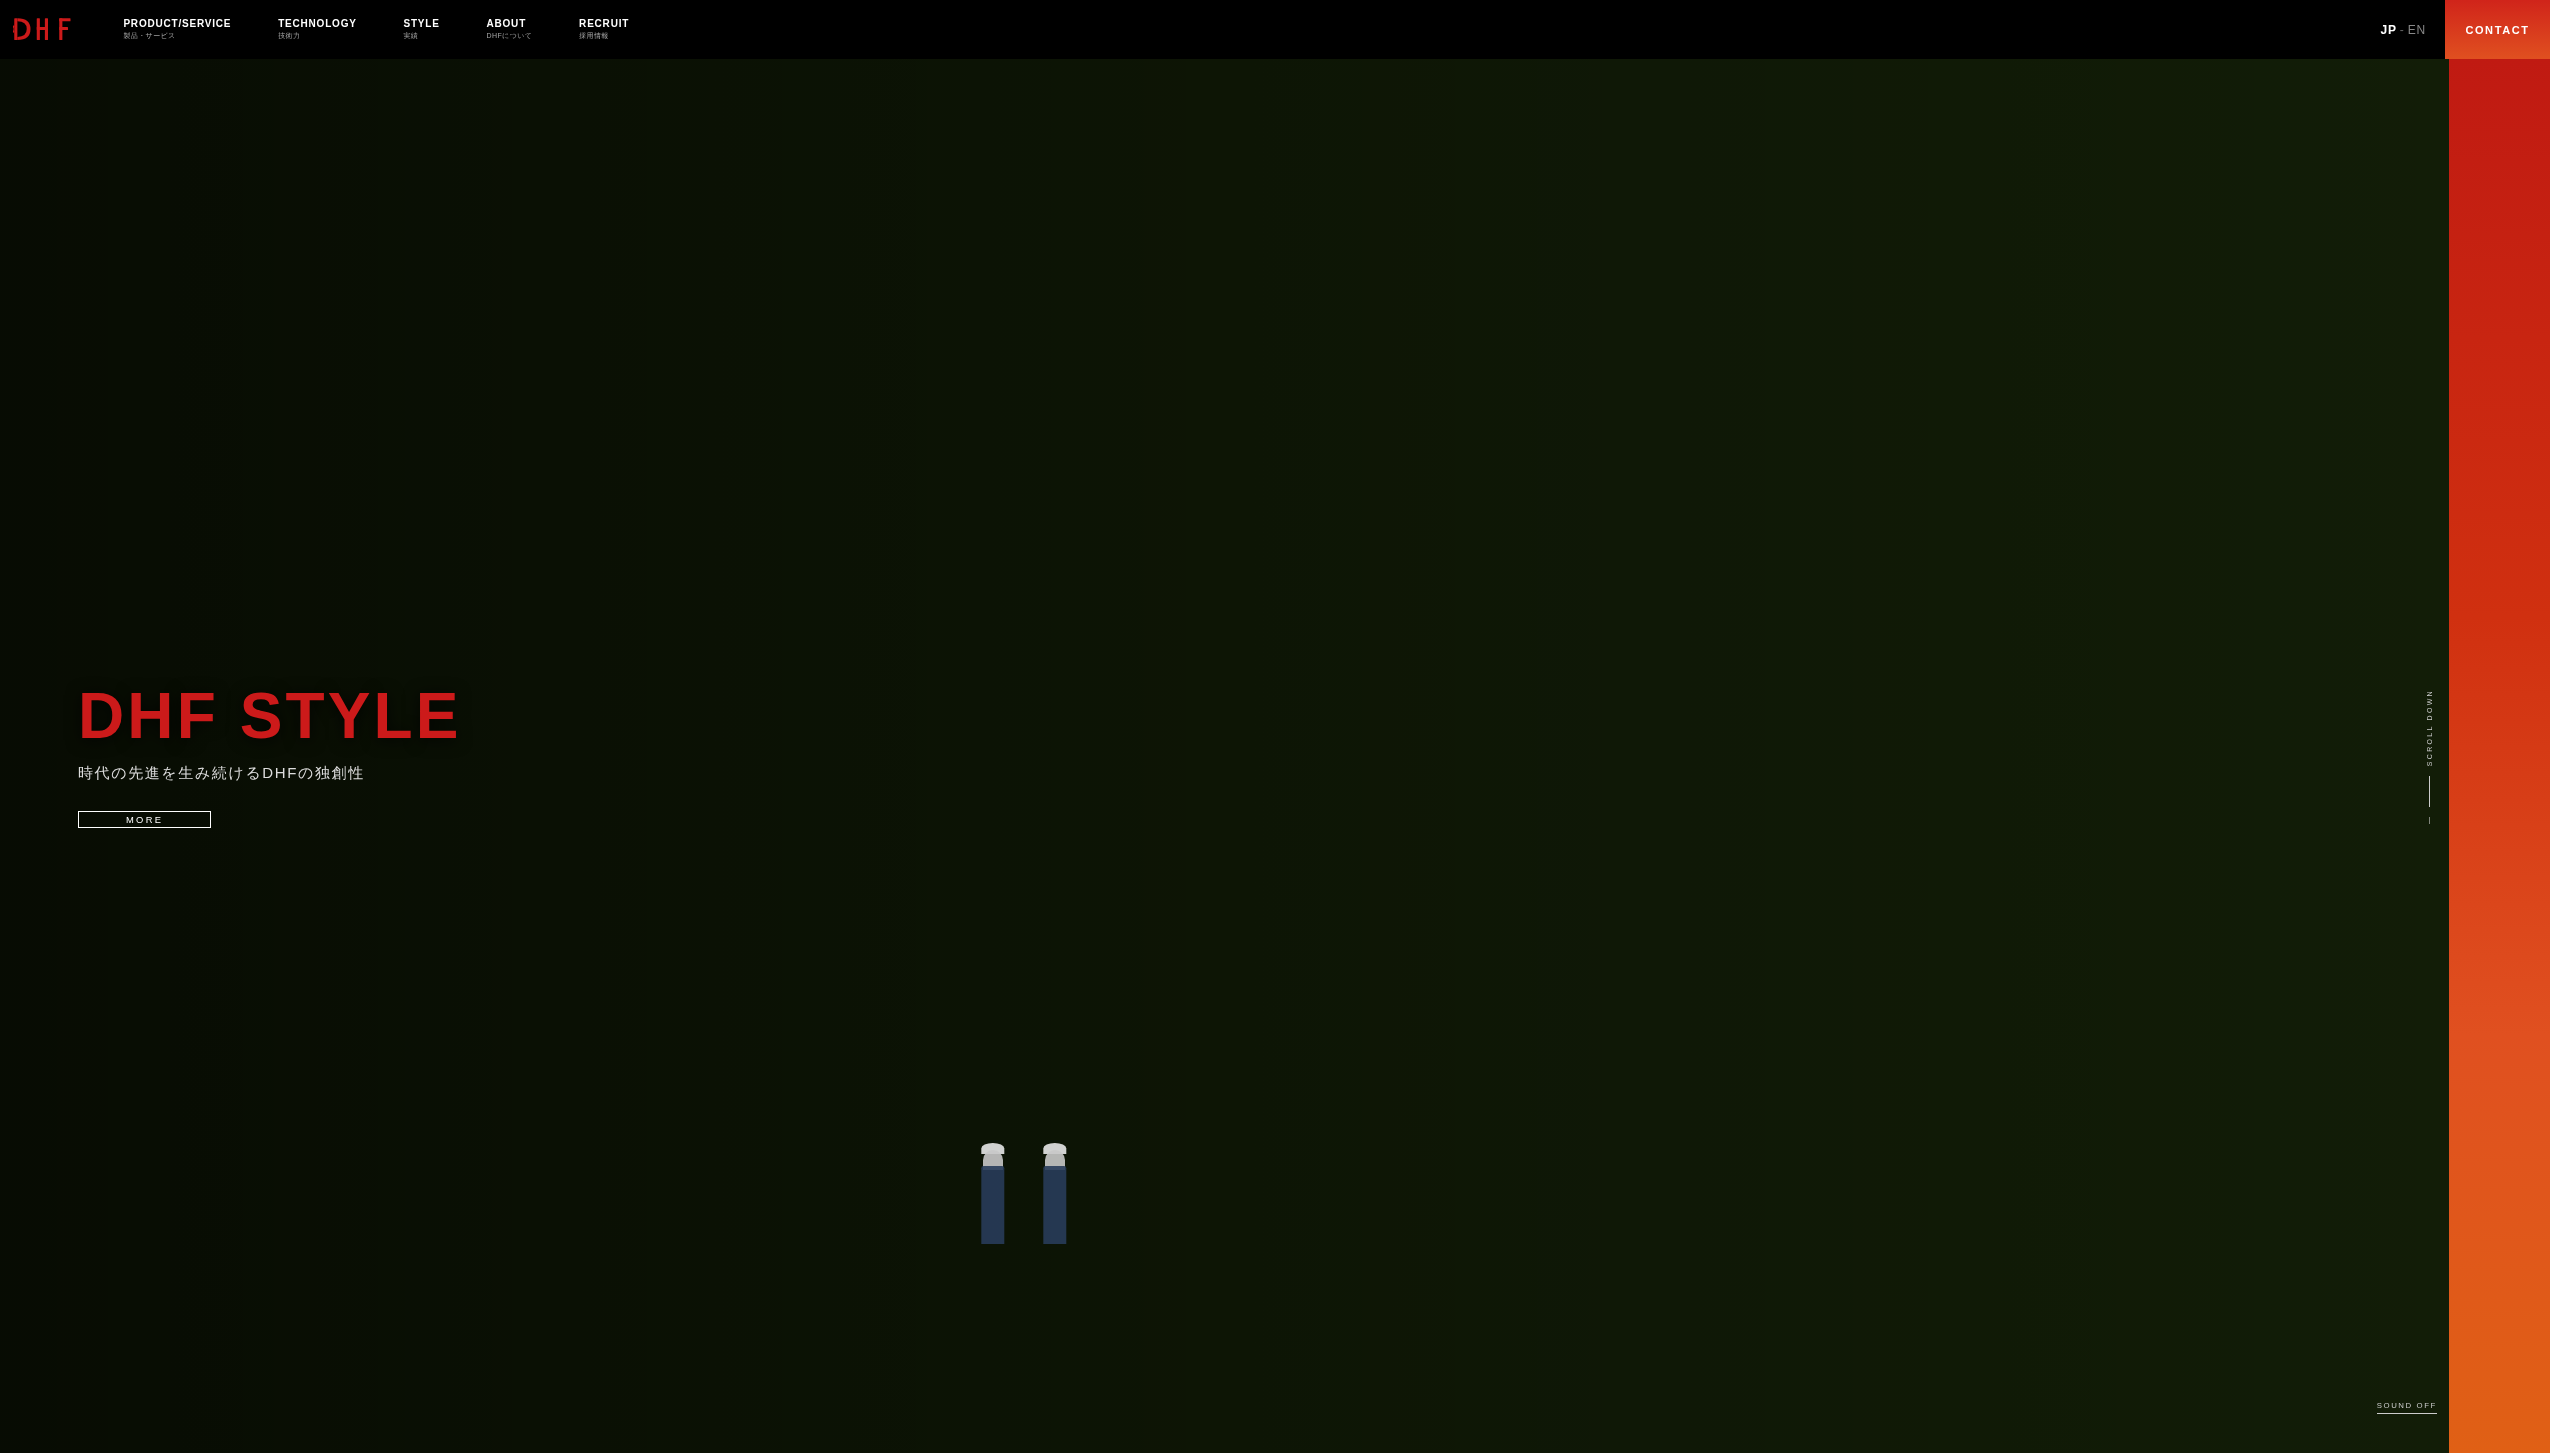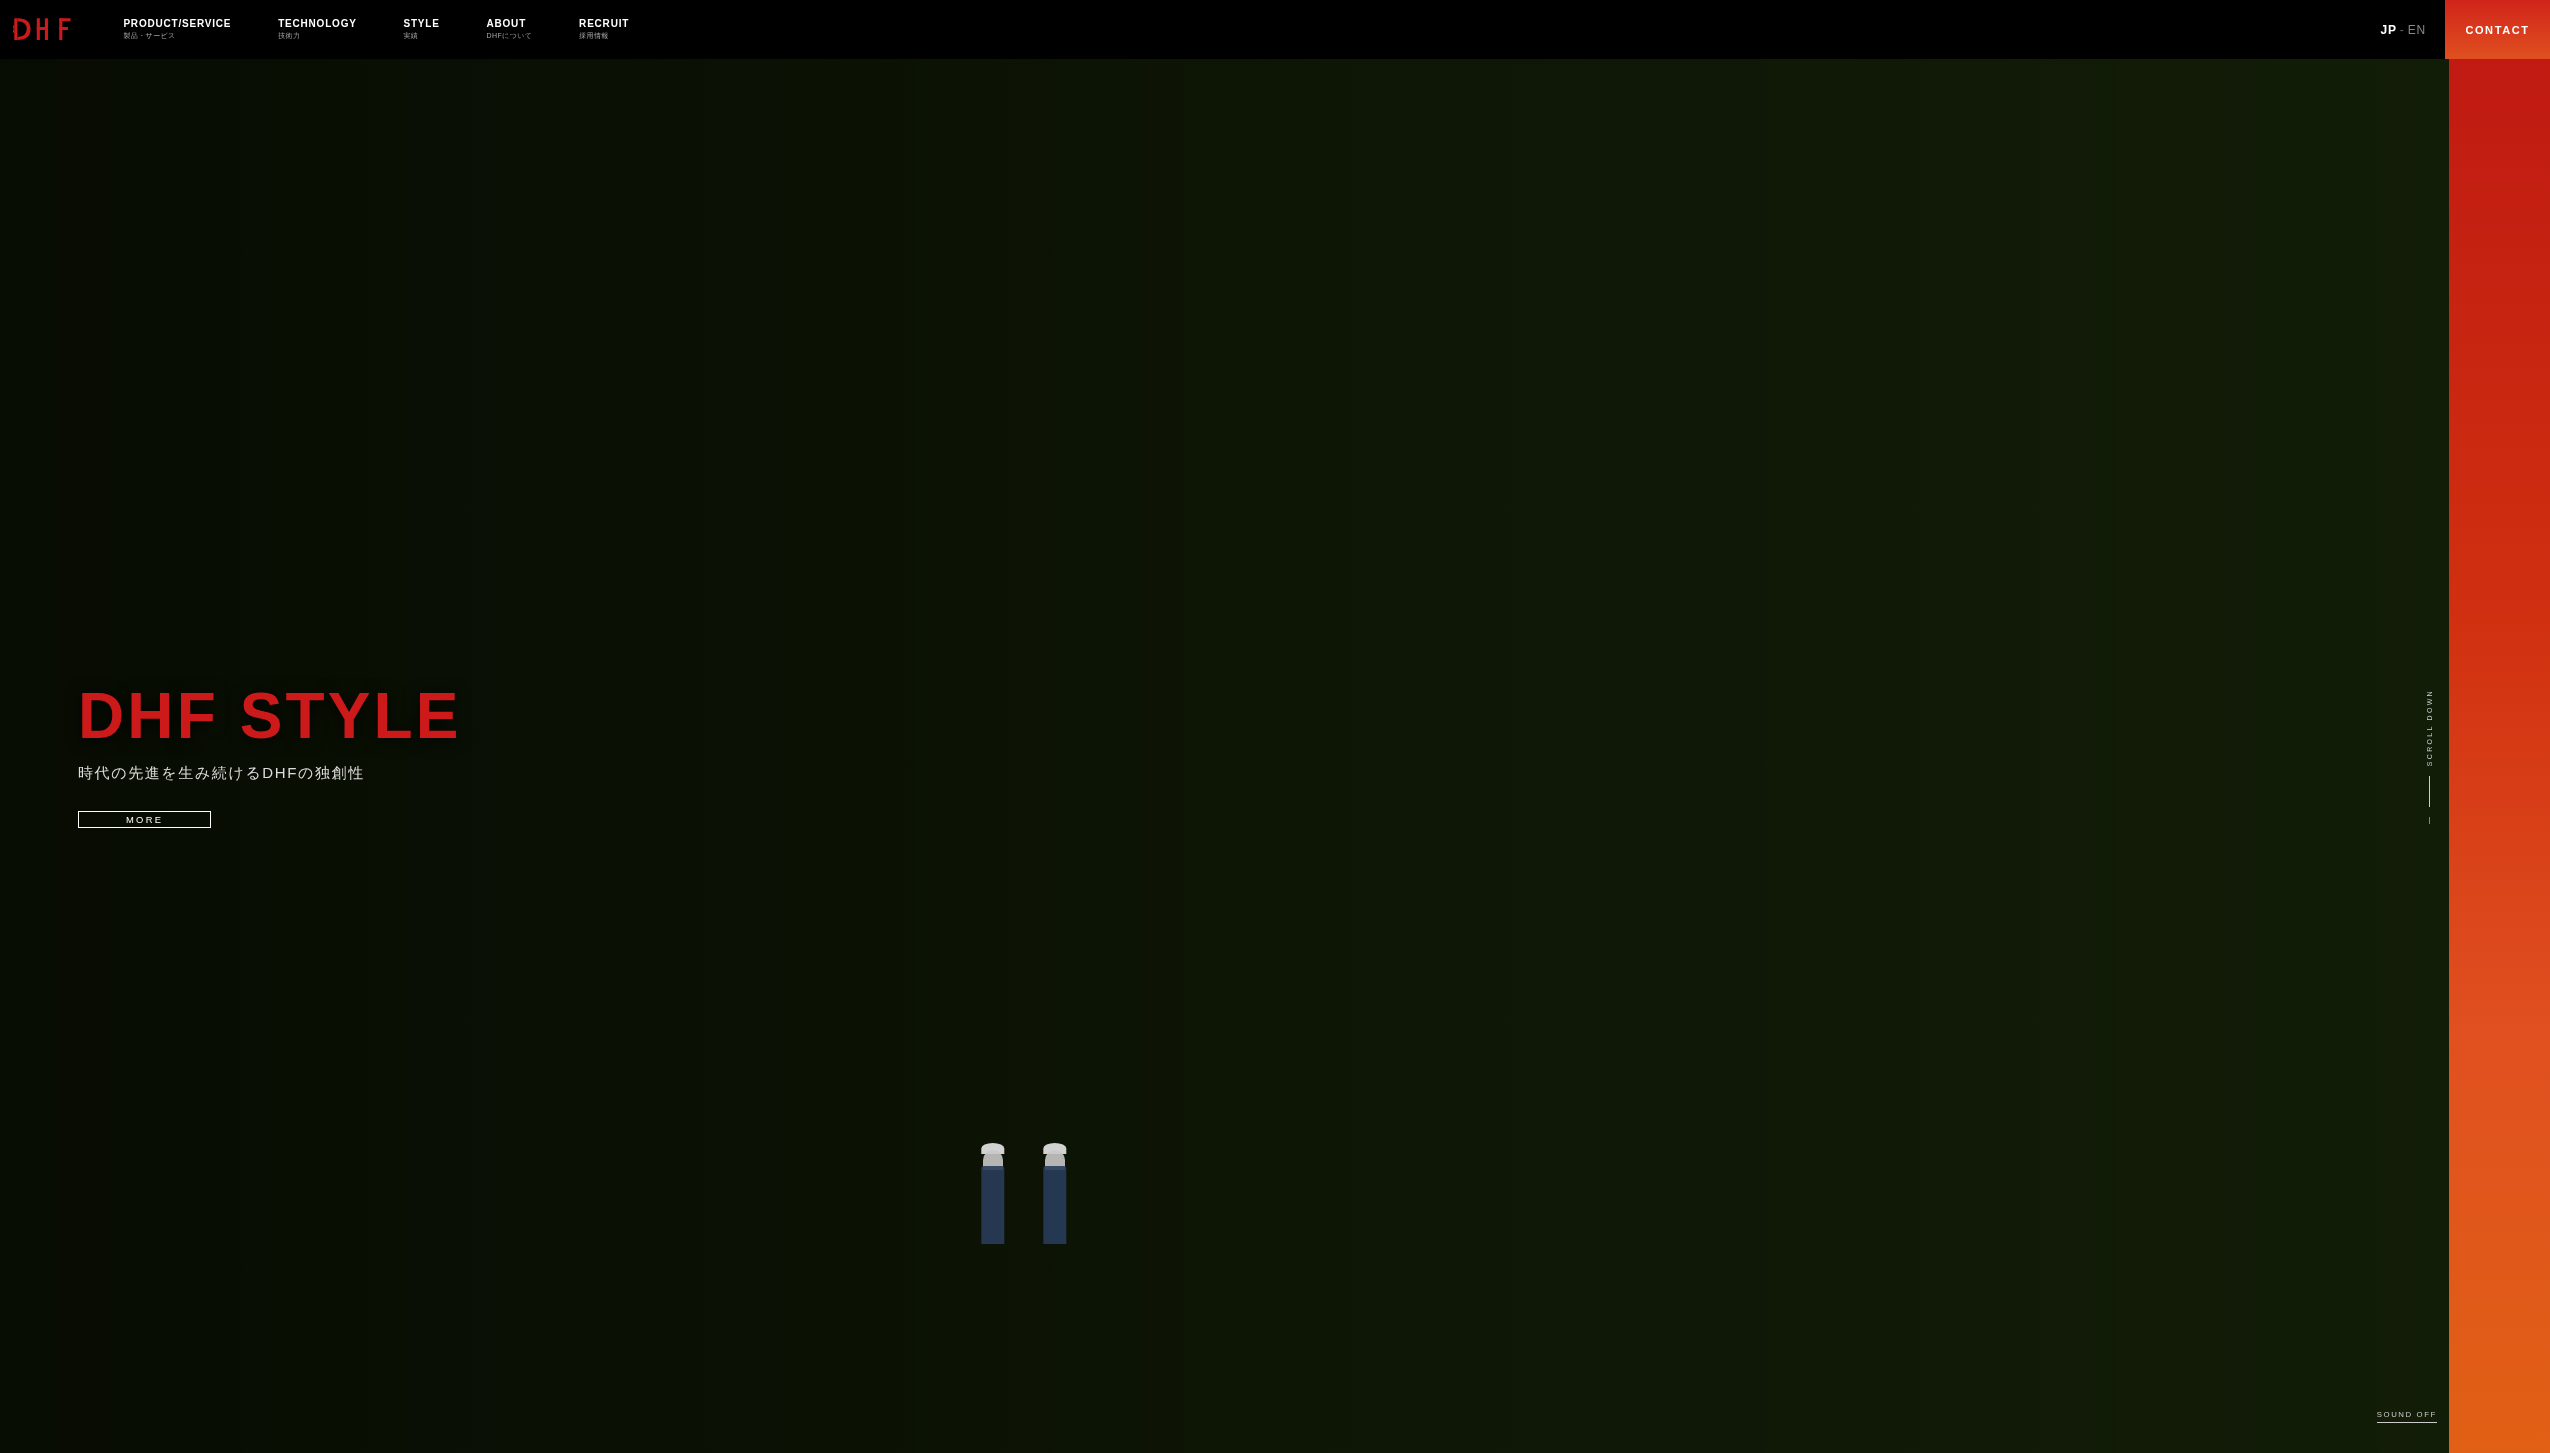--- a/index.html
+++ b/index.html
@@ -317,21 +317,21 @@
       top: 0;
       width: 101px;
       height: 100%;
       background: linear-gradient(to bottom, #c01a12 0%, #d03010 40%, #e05020 70%, #e06015 100%);
       z-index: 5;
     }
 
     
     .sound-control {
       position: absolute;
-      bottom: 30px;
+      bottom: 39px;
       right: 113px;
       z-index: 10;
       color: #ccc;
       font-size: 7.8px;
       letter-spacing: 1.6px;
       cursor: pointer;
       display: flex;
       flex-direction: column;
       align-items: flex-end;
       gap: 3.1px;

